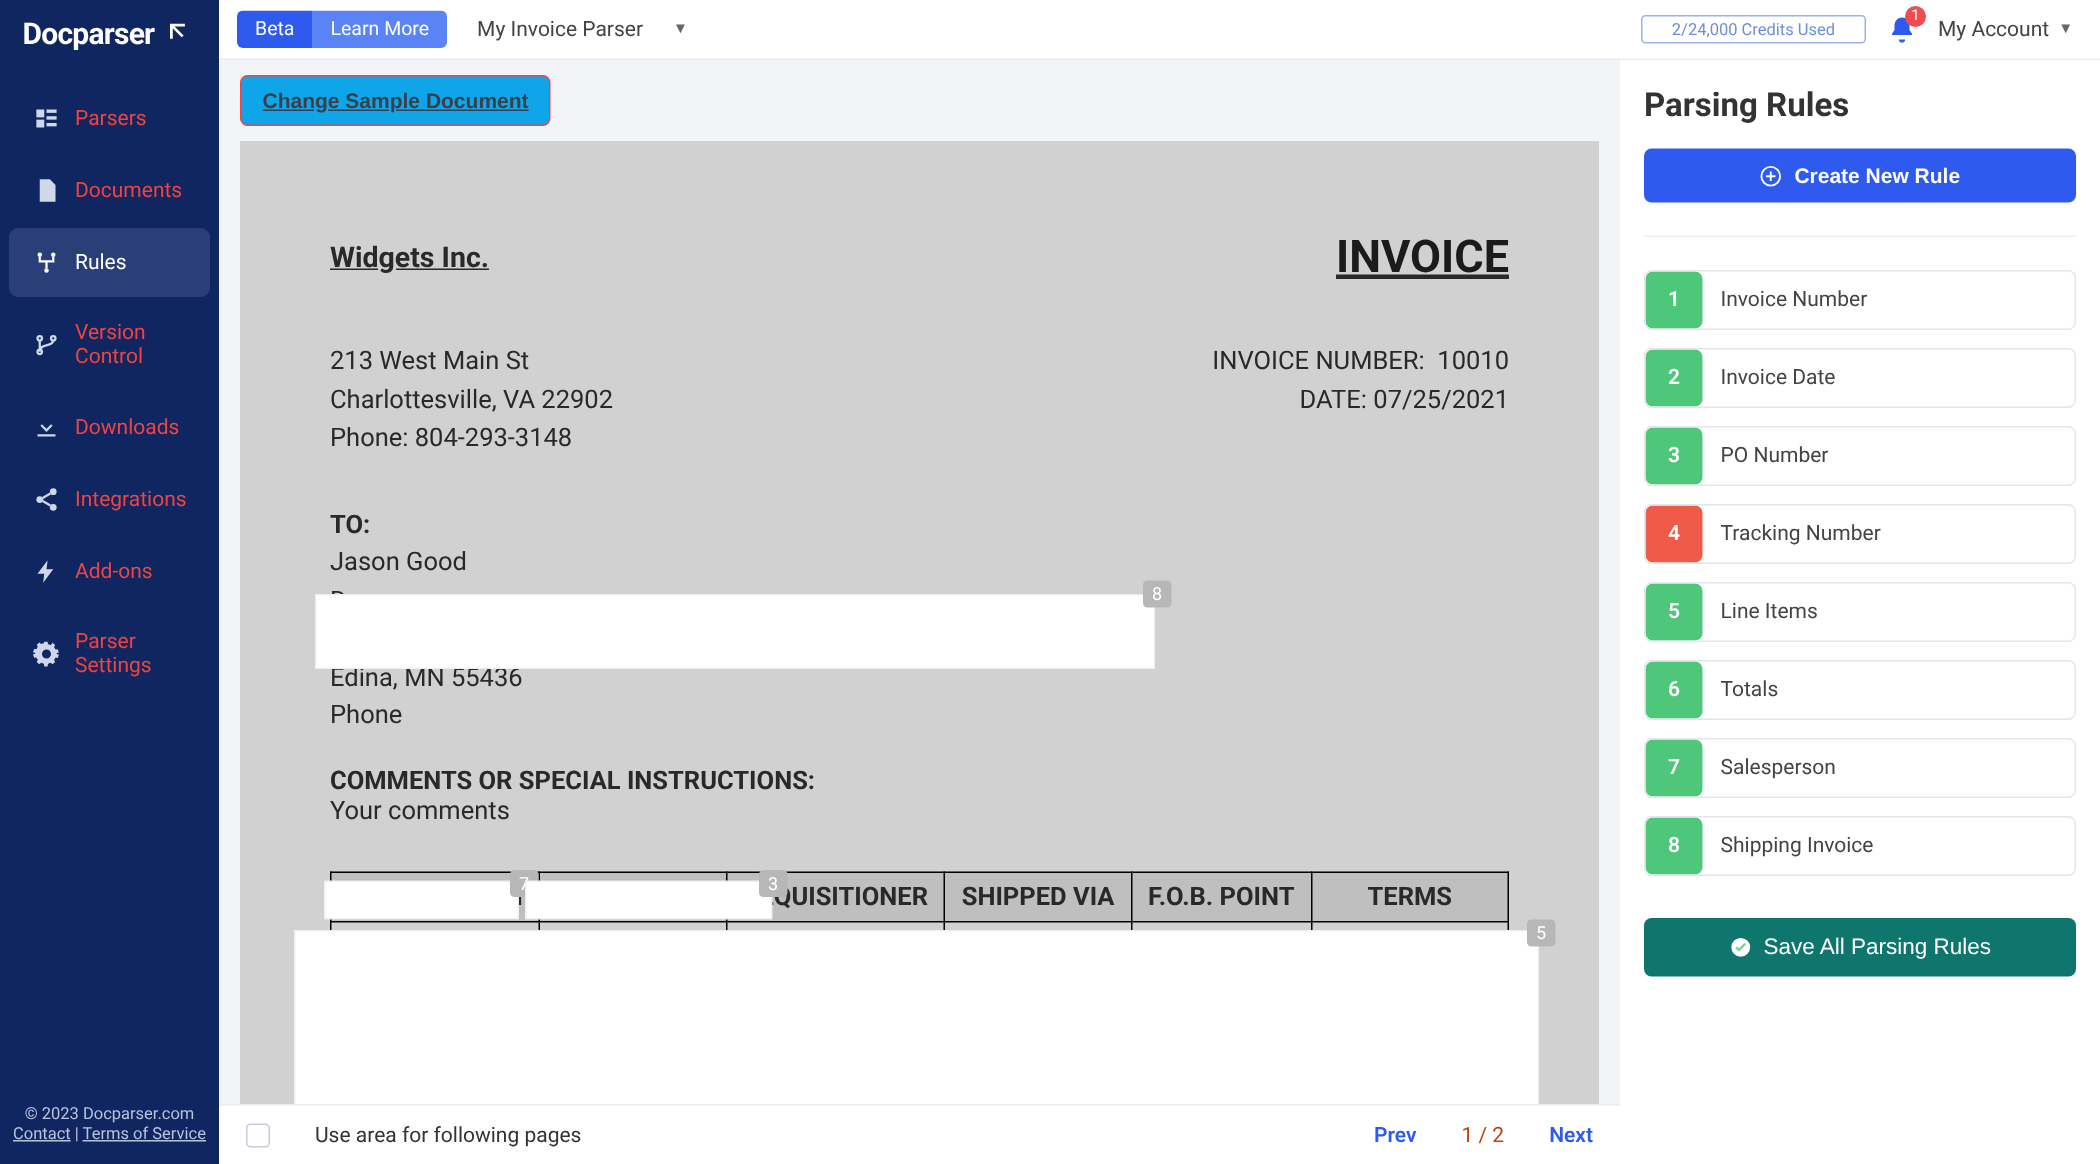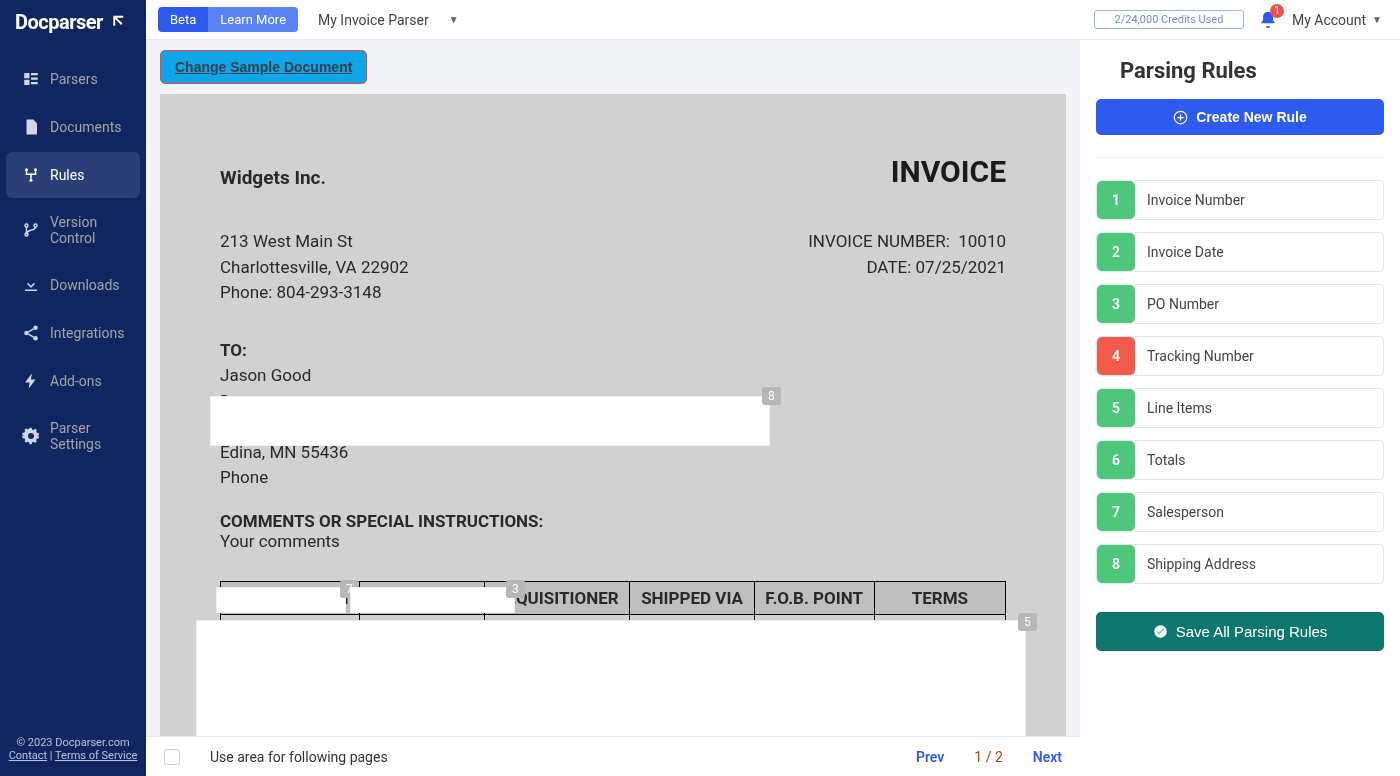--- a/index.html
+++ b/index.html
@@ -2,21 +2,21 @@
 <html><head>
 <meta charset="utf-8">
 <style>
 * { box-sizing: border-box; margin: 0; padding: 0; }
 body { font-family: -apple-system, "Segoe UI", Roboto, Arial, sans-serif; font-size: 14px; color: #333; background: #fff; width: 1400px; height: 776px; overflow: hidden; position: relative; }
 
 
 .sidebar { position: absolute; left: 0; top: 0; width: 146px; height: 100%; background: #0f2660; color: #cfd8ea; display: flex; flex-direction: column; }
 .logo { display: flex; align-items: center; gap: 6px; padding: 10px 15px; color: #fff; font-weight: 700; font-size: 20px; letter-spacing: -0.5px; }
 .nav { margin-top: 10px; flex: 1; }
-.nav-item { display: flex; align-items: center; gap: 10px; padding: 14px 16px; color: #a3a3a3; font-size: 14px; cursor: pointer; border-radius: 6px; margin: 2px 6px; }
+.nav-item { display: flex; align-items: center; gap: 10px; padding: 14px 16px; color: #ef4444; font-size: 14px; cursor: pointer; border-radius: 6px; margin: 2px 6px; }
 .nav-item.active { background: #2a3f77; color: #fff; }
 .nav-icon { width: 18px; height: 18px; display: flex; align-items: center; justify-content: center; flex-shrink: 0; }
 .sidebar-footer { text-align: center; padding: 10px 6px 14px; font-size: 11px; color: #b9c3de; }
 .sidebar-footer a { color: #b9c3de; text-decoration: underline; }
 .collapse-handle { position: absolute; left: 140px; top: 378px; width: 22px; height: 24px; background: #0f2660; color: #fff; display: flex; align-items: center; justify-content: center; cursor: pointer; }
 
 
 .topbar { position: absolute; left: 146px; right: 0; top: 0; height: 40px; border-bottom: 1px solid #e8ebf1; display: flex; align-items: center; padding: 0 12px; gap: 14px; }
 .btn-group { display: flex; border-radius: 4px; overflow: hidden; }
 .btn-beta { background: #2f5af0; color: #fff; padding: 5px 12px; font-size: 13px; }
@@ -30,21 +30,21 @@
 
 
 .main { position: absolute; left: 146px; top: 40px; right: 320px; bottom: 0; background: #f3f4f7; display: flex; flex-direction: column; }
 .main-toolbar { padding: 10px 14px; background: #f3f4f7; }
 .btn-outline { background: #0ea5e9; border: 1px solid #ef4444; padding: 8px 14px; border-radius: 5px; font-size: 14px; font-weight: 600; color: #3a3f4a; cursor: pointer; text-decoration: underline; }
 .doc-scroll { flex: 1; margin: 0 14px 0 14px; background: #bfbfbf; overflow: hidden; position: relative; }
 .doc-page { background: #fff; margin: 0; width: 100%; min-height: 1000px; padding: 60px 60px 30px 60px; position: relative; }
 .doc-scroll .doc-page { position: relative; top: -0px; }
 .doc-gray { position: absolute; inset: 0; background: rgba(0,0,0,0.18); pointer-events: none; }
 
-.doc-header { display: flex; justify-content: space-between; align-items: flex-end; }
+.doc-header { display: flex; justify-content: space-between; align-items: center; text-decoration: underline; }
 .company { font-weight: 700; font-size: 19px; }
 .inv-title { font-weight: 700; font-size: 30px; color: #222; }
 .addr { margin-top: 40px; line-height: 1.5; font-size: 17px; }
 .meta-right { text-align: right; line-height: 1.5; font-size: 17px; margin-top: 40px;}
 .flex-row{display:flex; justify-content:space-between;}
 .to-block{ margin-top:32px; line-height:1.5; font-size:17px;}
 .to-label{font-weight:700;}
 .comments-block{margin-top:20px; font-size:17px;}
 .comments-label{font-weight:700;}
 
@@ -60,21 +60,21 @@
 
 
 .pager { height: 40px; border-top: 1px solid #e8ebf1; background: #fff; display: flex; align-items: center; padding: 0 18px; gap: 30px; }
 .pager .chk { width: 16px; height: 16px; border: 1px solid #c5ccd9; border-radius: 3px; }
 .pager-spacer { flex: 1; }
 .pager a { color: #2f5af0; font-weight: 600; cursor: pointer; }
 .pager .pg { color: #c2410c; }
 
 
 .right { position: absolute; right: 0; top: 40px; width: 320px; bottom: 0; background: #fff; padding: 18px 16px; overflow: auto; }
-.right h2 { font-size: 22px; font-weight: 700; margin-bottom: 16px; margin-left: 24px; }
+.right h2 { font-size: 22px; font-weight: 700; margin-bottom: 16px; }
 .btn-primary { width: 100%; background: #2f5af0; color: #fff; border-radius: 5px; padding: 10px; font-size: 14px; font-weight: 600; display: flex; align-items: center; justify-content: center; gap: 8px; cursor: pointer; border:none;}
 .rules { margin-top: 22px; display: flex; flex-direction: column; gap: 12px; border-top:1px solid #eceef3; padding-top:22px;}
 .rule { display: flex; align-items: center; border: 1px solid #e3e6ed; border-radius: 5px; overflow: hidden; cursor: pointer; background:#fff;}
 .rule-num { width: 38px; height: 38px; display: flex; align-items: center; justify-content: center; color: #fff; font-weight: 600; border-radius:5px;}
 .rule-label { padding: 0 12px; font-size: 14px; color: #444; }
 .num-green { background: #4ec77a; }
 .num-red { background: #f05a48; }
 .btn-save { margin-top: 28px; width: 100%; background: #0f766e; color: #fff; border-radius: 5px; padding: 11px; font-size: 15px; display: flex; align-items: center; justify-content: center; gap: 8px; cursor: pointer; border:none;}
 .caret{font-size:10px;color:#666;}
 svg{display:block;}
@@ -333,21 +333,21 @@
     <div class="rule">
         <div class="rule-num num-green">6</div>
         <div class="rule-label">Totals</div>
       </div>
     <div class="rule">
         <div class="rule-num num-green">7</div>
         <div class="rule-label">Salesperson</div>
       </div>
     <div class="rule">
         <div class="rule-num num-green">8</div>
-        <div class="rule-label">Shipping Address</div>
+        <div class="rule-label">Shipping Invoice</div>
       </div>
   </div>
   <button class="btn-save">
     <svg width="15" height="15" viewBox="0 0 24 24" fill="#fff">
         <circle cx="12" cy="12" r="10"></circle>
         <path d="M7 12l3 3 7-7" stroke="#73d595" stroke-width="2.5" fill="none"></path>
       </svg>
     <span>Save All Parsing Rules</span>
   </button>
 </div>

